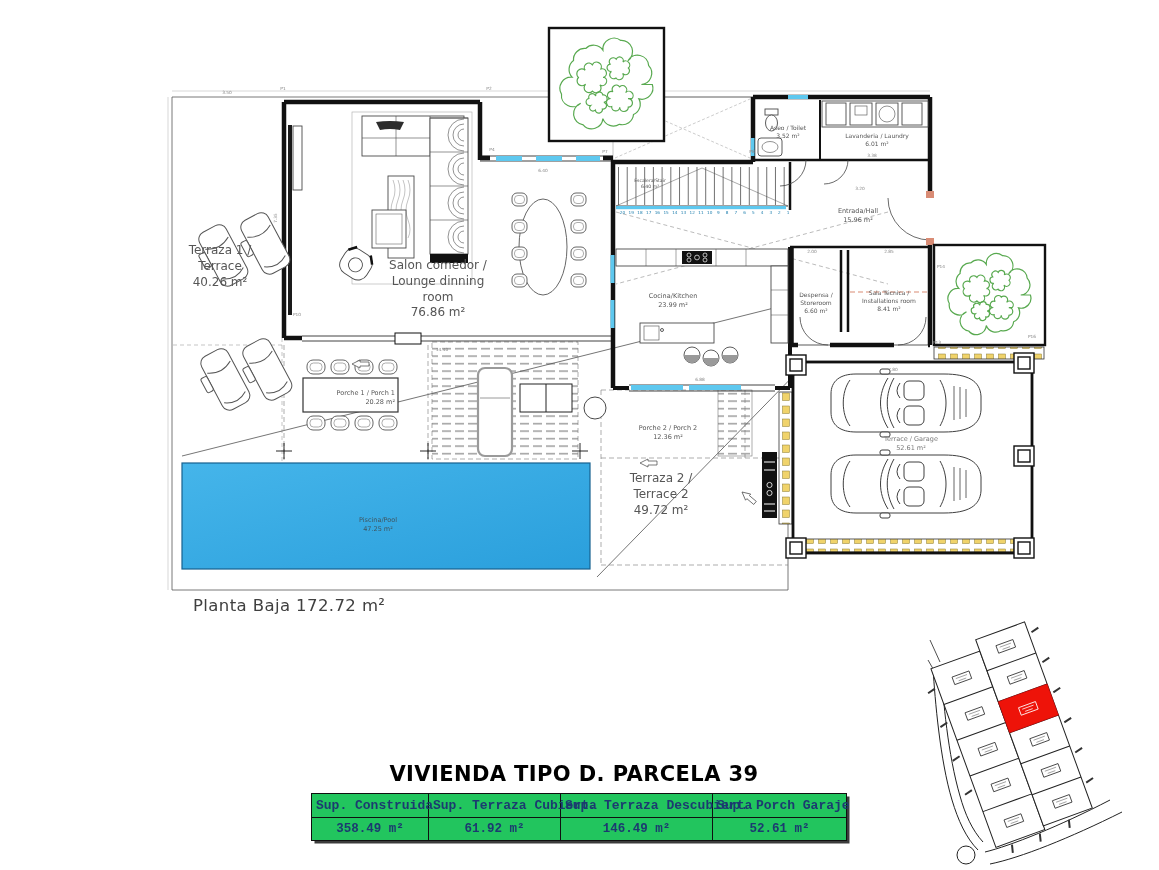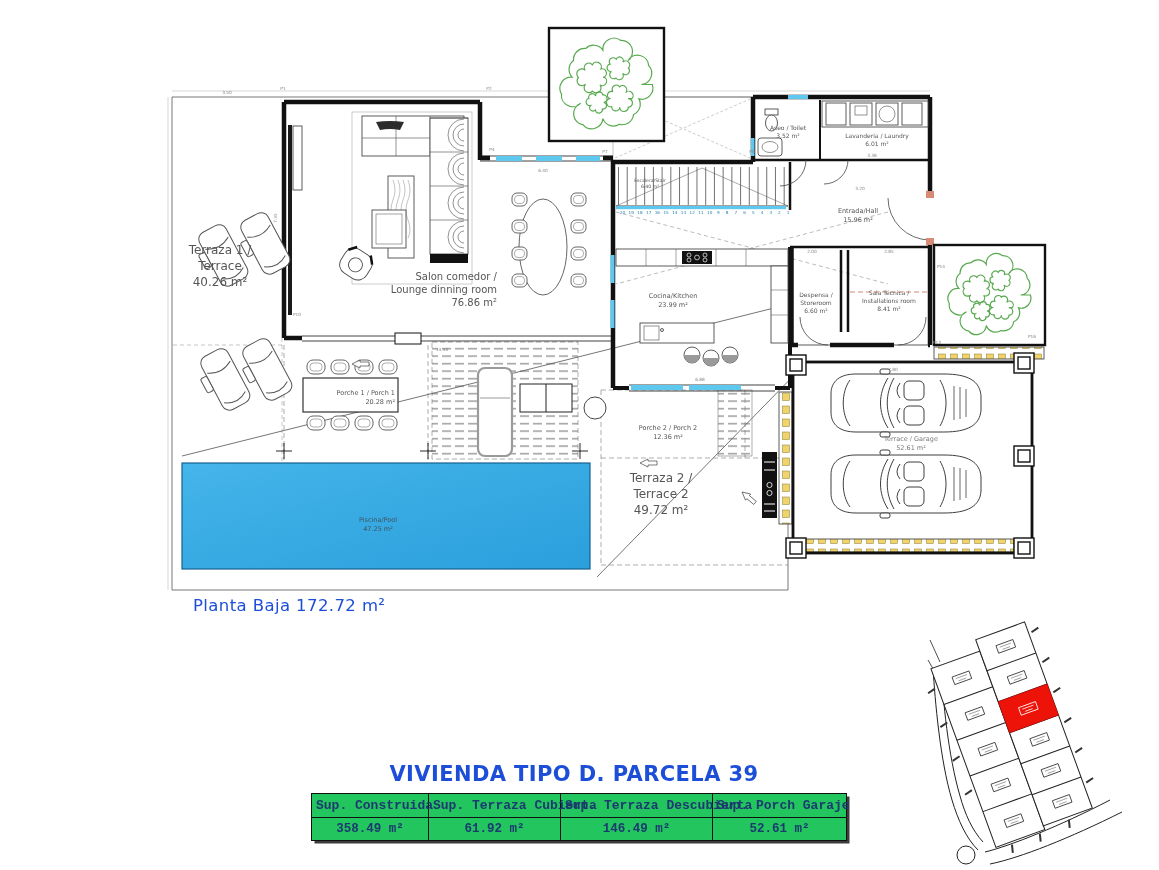--- a/index.html
+++ b/index.html
@@ -3,24 +3,24 @@
 <meta charset="utf-8">
 <style>
   html,body{margin:0;padding:0;background:#fff;}
   #page{position:relative;width:1159px;height:870px;background:#fff;overflow:hidden;
         font-family:"DejaVu Sans","Liberation Sans",sans-serif;}
   #plan-svg{position:absolute;left:0;top:0;}
   .rlabel{position:absolute;transform:translate(-50%,-50%);text-align:center;
           color:#565656;line-height:1.32;pointer-events:none;}
   .rlabel .nm{display:block;margin-top:8px;}
   .rlabel .ar{display:block;}
-  #floor-label{position:absolute;left:193px;top:596px;font-size:16.5px;color:#1d4ed8;
+  #floor-label{position:absolute;left:193px;top:596px;font-size:16.5px;color:#404040;
                letter-spacing:.4px;}
   #plan-title{position:absolute;left:300px;top:762px;width:548px;text-align:center;
-              font-size:21px;font-weight:800;color:#1d4ed8;letter-spacing:.4px;}
+              font-size:21px;font-weight:800;color:#000000;letter-spacing:.4px;}
   #summary{position:absolute;left:311px;top:793px;border:1.6px solid #101010;
            box-shadow:3px 3px 0 -0.5px #3c3c3c;background:#22c55e;font-family:Liberation Mono, monospace;}
   .trow{display:grid;grid-template-columns:117px 132px 152px 133px;}
   .trow.head .cell{border-bottom:1.3px solid #101010;font-weight:bold;font-size:13px;}
   .cell{border-right:1.3px solid #101010;color:#1c3a70;text-align:center;
         padding:4px 4px;font-size:12.5px;font-weight:600;white-space:nowrap;}
   .cell:last-child{border-right:none;}
 </style>
 </head>
 <body>
@@ -448,21 +448,21 @@
             <line x1="22" y1="71.2" x2="30" y2="71.2" stroke="#888" stroke-width="0.7"></line>
           </g>
     </g>
   </g>
 </svg>
 
 <div class="rlabel" style="left:220px;top:263px;width:92px;font-size:12px;">
   <span class="nm">Terraza 1 / Terrace</span>
       <span class="ar">40.26 m²</span>
     </div>
-<div class="rlabel" style="left:438px;top:286px;width:118px;font-size:10px;text-align:right;">
+<div class="rlabel" style="left:438px;top:286px;width:118px;font-size:12px;">
   <span class="nm">Salon comedor / Lounge dinning room</span>
       <span class="ar">76.86 m²</span>
     </div>
 <div class="rlabel" style="left:650px;top:180px;width:70px;font-size:4.6px;">
   <span class="nm">Escalera/Stair</span>
       <span class="ar">6.40 m²</span>
     </div>
 <div class="rlabel" style="left:788px;top:128px;width:70px;font-size:6px;">
   <span class="nm">Aseo / Toilet</span>
       <span class="ar">3.52 m²</span>

